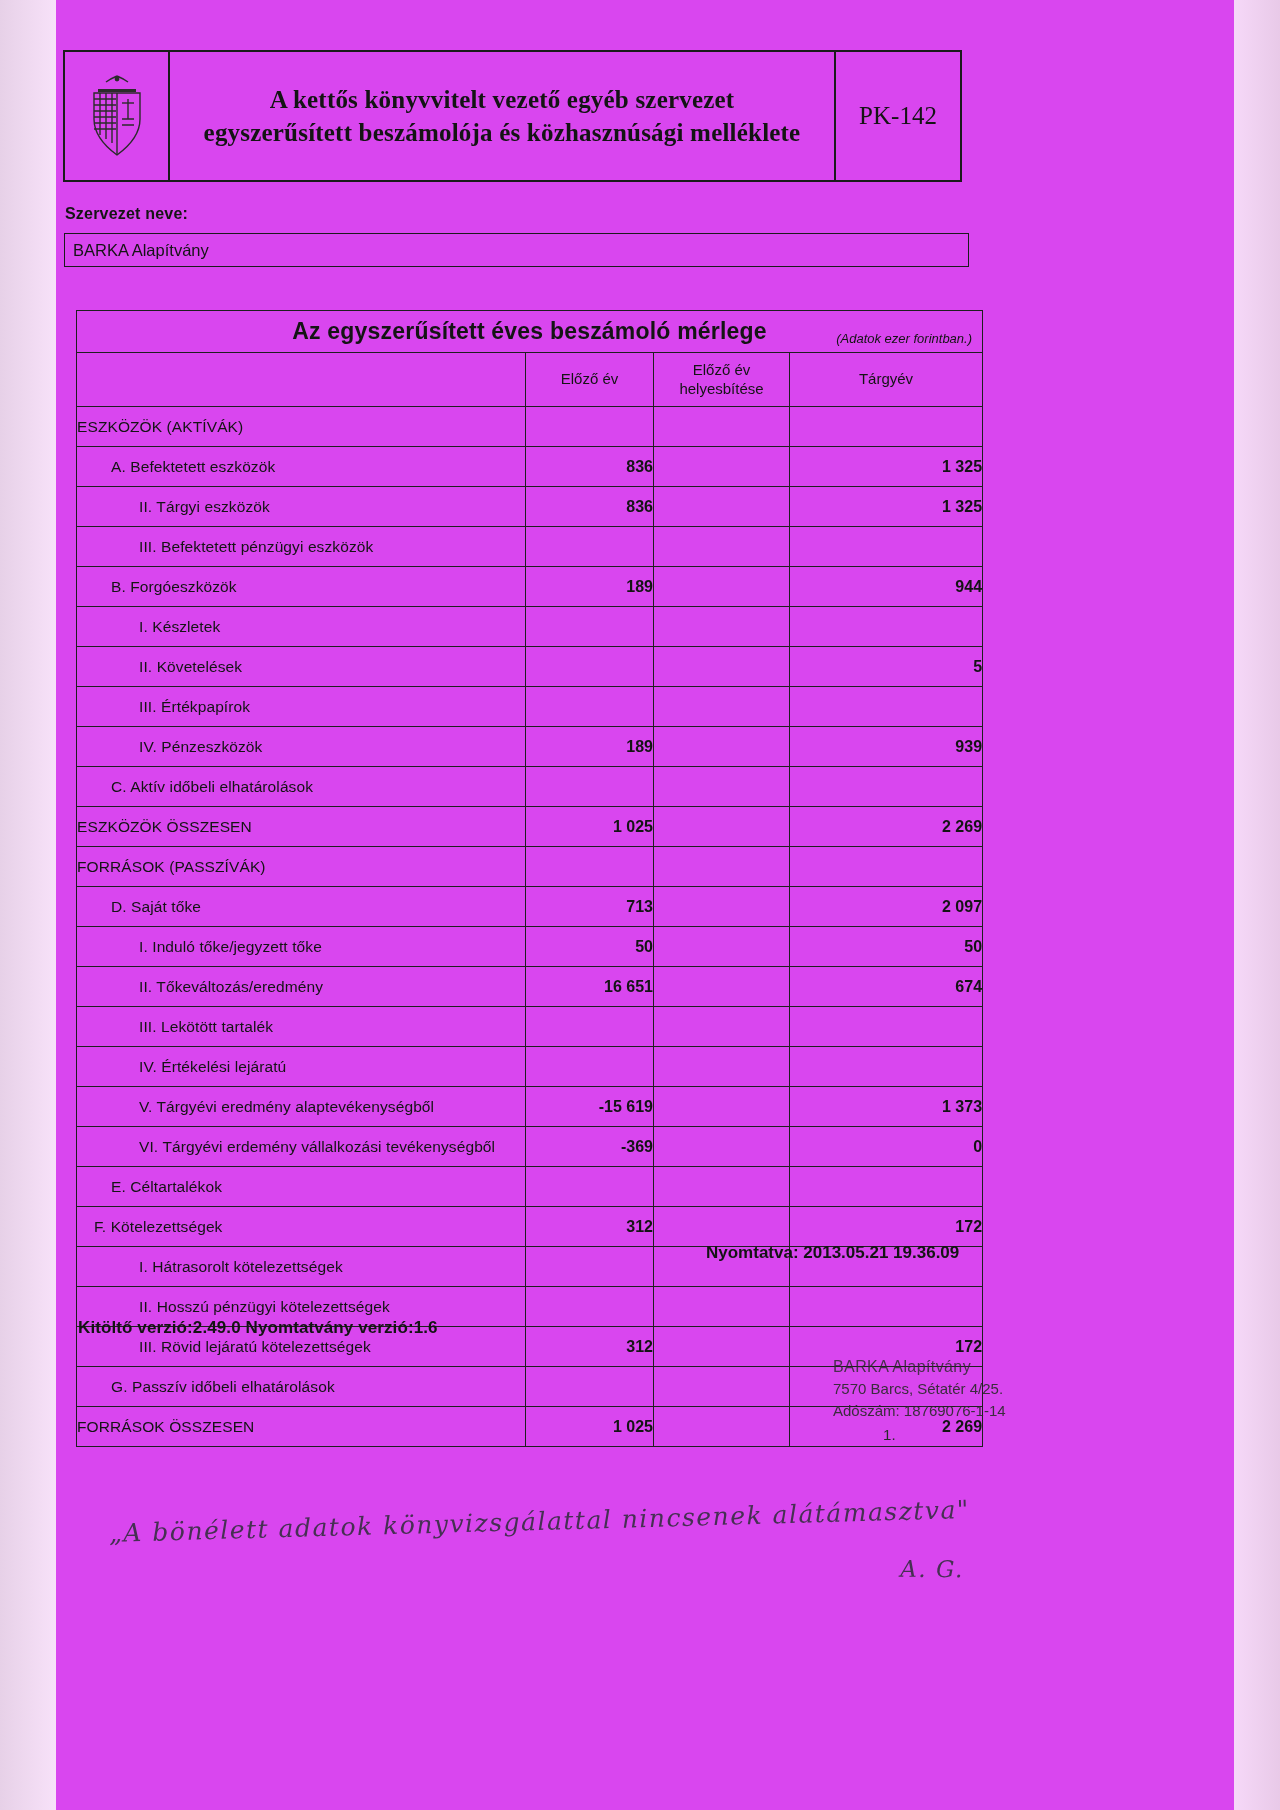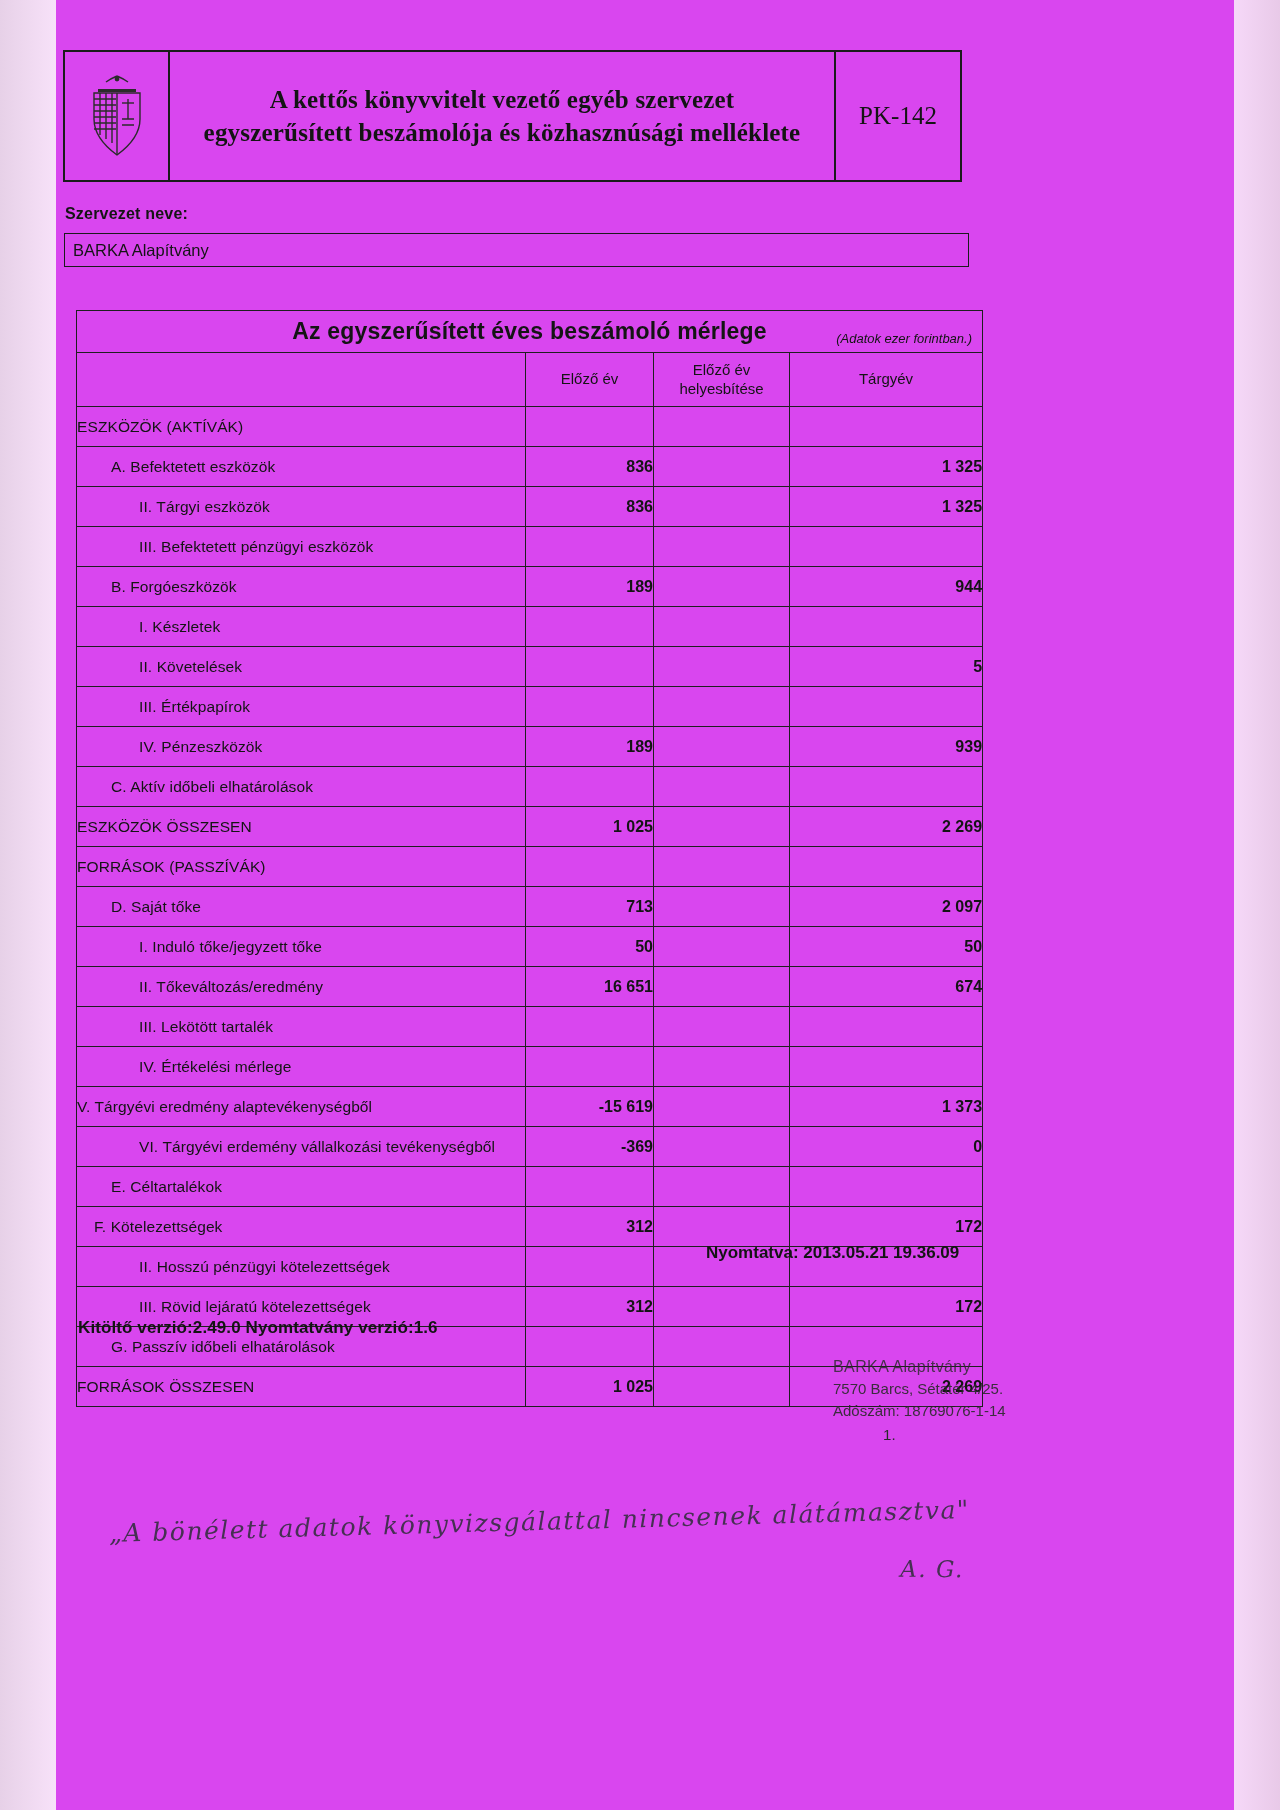--- a/index.html
+++ b/index.html
@@ -392,27 +392,27 @@
             <td class="num mid"></td>
             <td class="num">674</td>
           </tr>
           <tr class="datarow">
             <td class="label" style="padding-left: 62px;">III. Lekötött tartalék</td>
             <td class="num"></td>
             <td class="num mid"></td>
             <td class="num"></td>
           </tr>
           <tr class="datarow">
-            <td class="label" style="padding-left: 62px;">IV. Értékelési mérlege</td>
-            <td class="num"></td>
-            <td class="num mid"></td>
-            <td class="num"></td>
-          </tr>
-          <tr class="datarow">
-            <td class="label" style=" margin-left: 25px;">V. Tárgyévi eredmény alaptevékenységből</td>
+            <td class="label" style="padding-left: 62px;">IV. Értékelési lejáratú</td>
+            <td class="num"></td>
+            <td class="num mid"></td>
+            <td class="num"></td>
+          </tr>
+          <tr class="datarow">
+            <td class="label" style="padding-left: 62px; margin-left: 25px;">V. Tárgyévi eredmény alaptevékenységből</td>
             <td class="num">-15 619</td>
             <td class="num mid"></td>
             <td class="num">1 373</td>
           </tr>
           <tr class="datarow">
             <td class="label" style="padding-left: 62px;">VI. Tárgyévi erdemény vállalkozási tevékenységből</td>
             <td class="num">-369</td>
             <td class="num mid"></td>
             <td class="num">0</td>
           </tr>
@@ -420,20 +420,26 @@
             <td class="label" style="padding-left: 34px;">E.    Céltartalékok</td>
             <td class="num"></td>
             <td class="num mid"></td>
             <td class="num"></td>
           </tr>
           <tr class="datarow">
             <td class="label" style="padding-left: 17px;">F.    Kötelezettségek</td>
             <td class="num">312</td>
             <td class="num mid"></td>
             <td class="num">172</td>
+          </tr>
+          <tr class="datarow">
+            <td class="label" style="padding-left: 62px;">I. Hátrasorolt kötelezettségek</td>
+            <td class="num"></td>
+            <td class="num mid"></td>
+            <td class="num"></td>
           </tr>
           <tr class="datarow">
             <td class="label" style="padding-left: 62px;">II. Hosszú pénzügyi kötelezettségek</td>
             <td class="num"></td>
             <td class="num mid"></td>
             <td class="num"></td>
           </tr>
           <tr class="datarow">
             <td class="label" style="padding-left: 62px;">III. Rövid lejáratú kötelezettségek</td>
             <td class="num">312</td>

